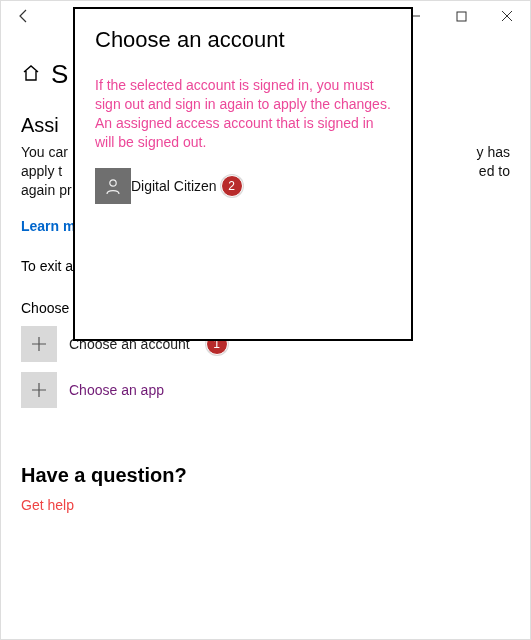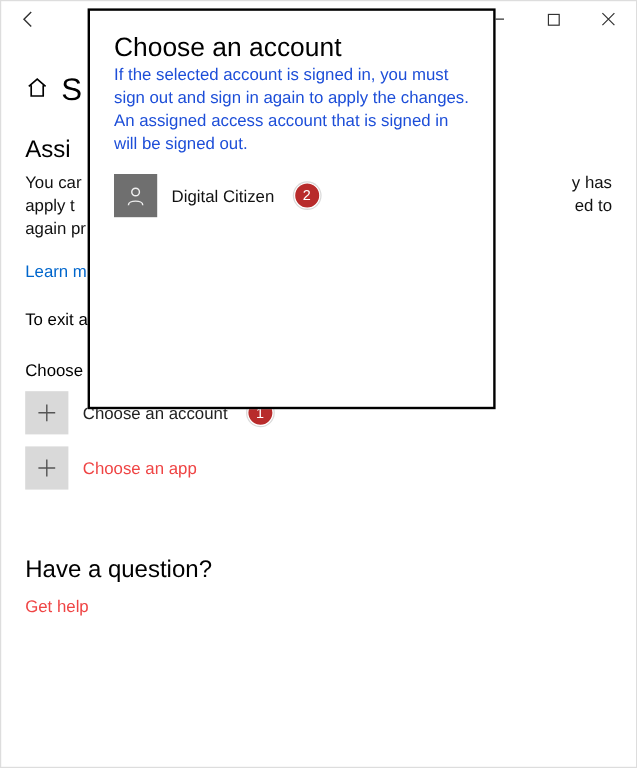--- a/index.html
+++ b/index.html
@@ -9,36 +9,36 @@
   .tb-left { display: flex; align-items: center; }
   .tb-btn { width: 46px; height: 30px; display: flex; align-items: center; justify-content: center; color: #333; }
   .tb-btn svg { stroke: #333; }
   .tb-right { display: flex; }
   .content { position: absolute; top: 40px; left: 0; right: 0; bottom: 0; padding: 0 20px; }
   .header-row { display: flex; align-items: center; gap: 10px; margin-top: 18px; }
   .home-icon svg { stroke: #000; fill: none; }
   .page-title { font-size: 26px; font-weight: 400; }
   .section-h { font-size: 20px; font-weight: 400; margin-top: 24px; }
   .body-text { margin-top: 6px; line-height: 1.35; color: #111; }
-  .link { color: #0066cc; margin-top: 18px; display: inline-block; cursor: pointer; }
+  .link { color: #0066cc; margin-top: 18px; display: inline-block; cursor: pointer; font-weight: bold; }
   .para { margin-top: 24px; }
   .para2 { margin-top: 26px; }
   .tile-row { display: flex; align-items: center; gap: 12px; margin-top: 10px; position: relative; }
   .tile { width: 36px; height: 36px; background: #d9d9d9; display: flex; align-items: center; justify-content: center; }
   .tile svg { stroke: #555; }
   .tile-label { color: #222; }
-  .tile-label.dim { color: #ef4444; }
+  .tile-label.dim { color: #701a75; }
   .badge { width: 22px; height: 22px; border-radius: 11px; background: #b82b2b; color: #fff; display: flex; align-items: center; justify-content: center; font-size: 12px; border: 1px solid #fff; box-shadow: 0 0 0 1px rgba(0,0,0,0.15); margin-left: 4px; }
-  .qh { font-size: 20px; font-weight: 400; margin-top: 56px; }
+  .qh { font-size: 20px; font-weight: 700; margin-top: 56px; }
   .help-link { color: #ef4444; margin-top: 10px; display: inline-block; cursor: pointer; }
   
   .modal { position: absolute; top: 6px; left: 72px; width: 340px; height: 334px; background: #fff; border: 2px solid #000; padding: 18px 20px; }
   .modal-title { font-size: 22px; font-weight: 400; }
-  .modal-desc { margin-top: 0; line-height: 1.35; color: #1d4ed8; }
-  .acct-row { display: flex; align-items: center; gap: 12px; margin-top: 16px; cursor: pointer; }
+  .modal-desc { margin-top: 23px; line-height: 1.35; color: #ec4899; }
+  .acct-row { display: flex; align-items: center; gap: 0; margin-top: 16px; cursor: pointer; }
   .acct-av { width: 36px; height: 36px; background: #6f6f6f; display: flex; align-items: center; justify-content: center; }
   .acct-av svg { stroke: #efefef; fill: none; }
   .acct-name { color: #111; }
 </style>
 </head>
 <body>
 
 <div class="window">
 
   <div class="titlebar">

